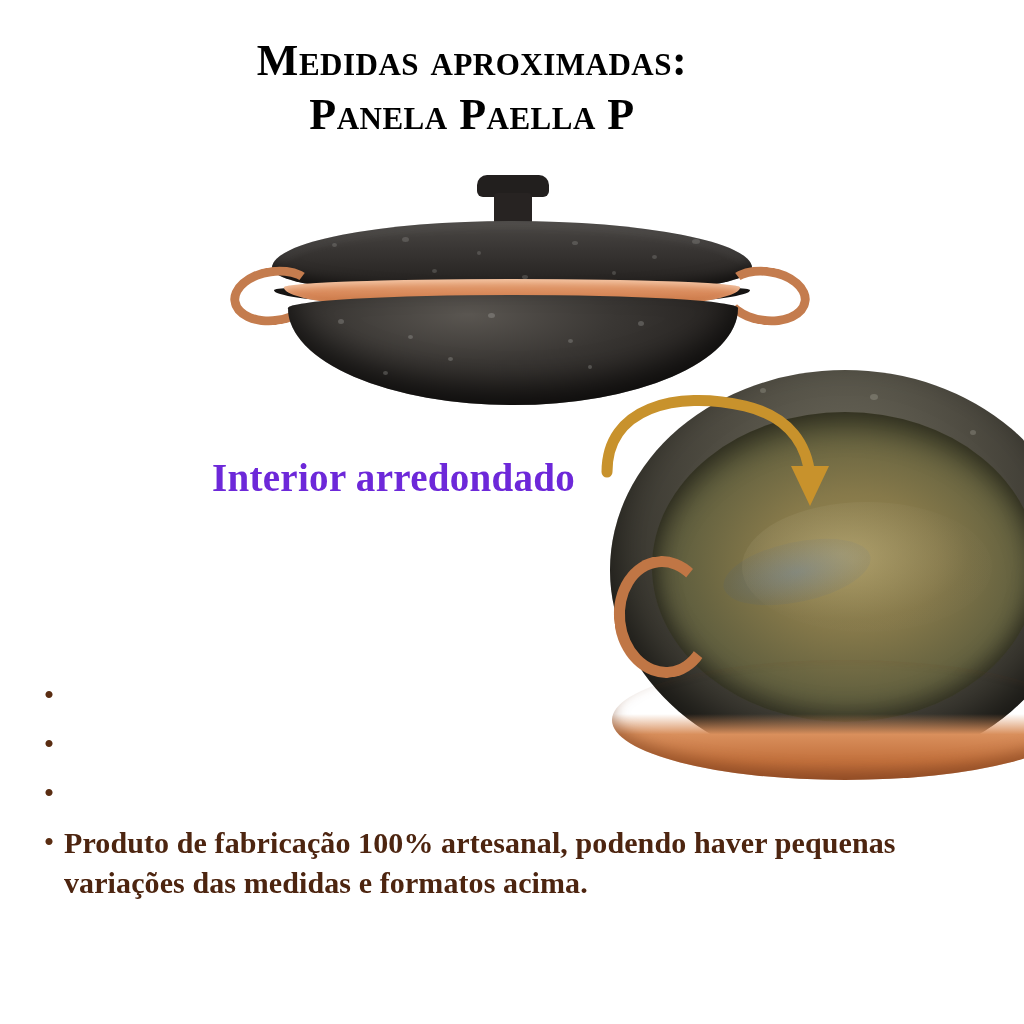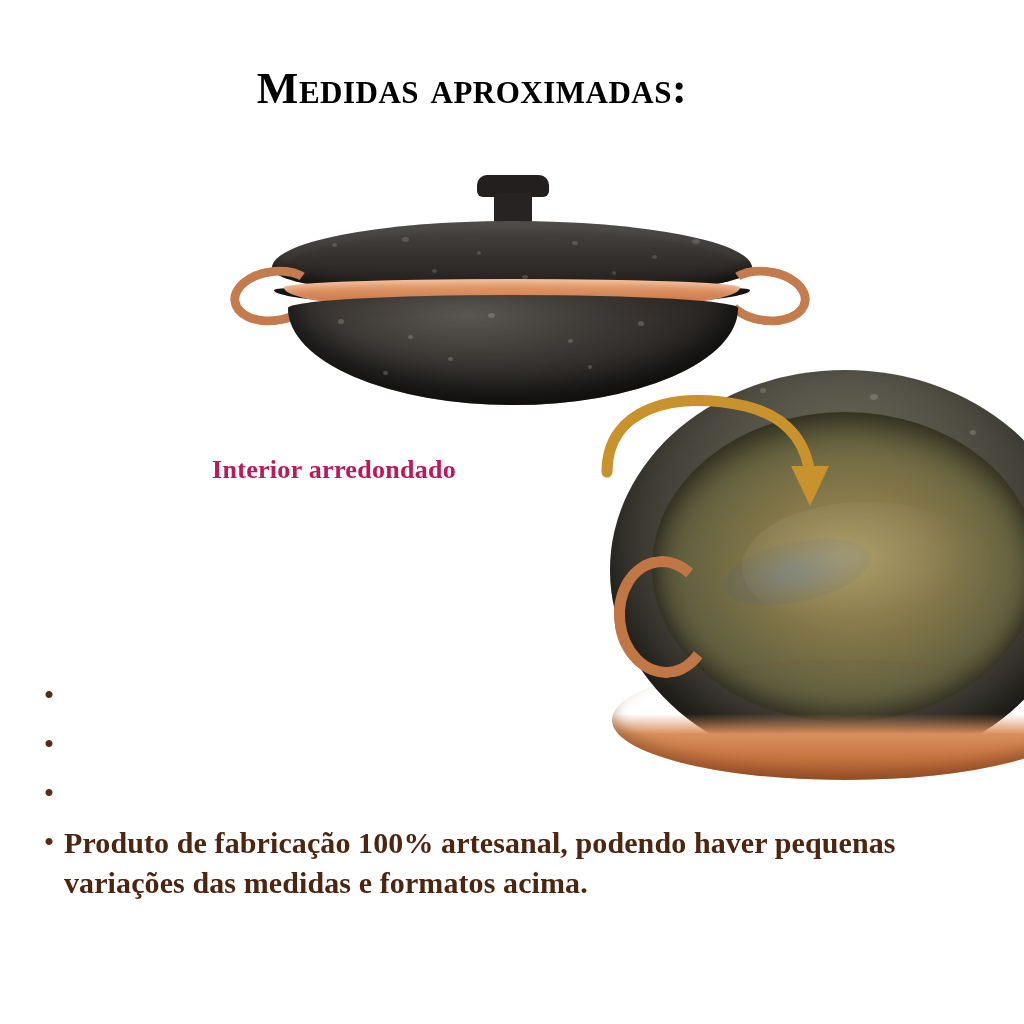--- a/index.html
+++ b/index.html
@@ -21,21 +21,20 @@
   }
 
   
   .title-block {
     position: absolute;
     top: 34px;
     left: 0;
     width: 944px;
     text-align: center;
     color: #000000;
-    margin-top: 28px;
   }
   .title-line {
     font-family: "Liberation Serif", serif;
     font-weight: bold;
     font-size: 44px;
     line-height: 54px;
     letter-spacing: 0.5px;
     font-variant: small-caps;
     text-transform: none;
   }
@@ -213,22 +212,22 @@
     border-radius: 50%;
   }
 
   
   .annotation {
     position: absolute;
     left: 212px;
     top: 455px;
     font-family: "Liberation Serif", serif;
     font-weight: bold;
-    font-size: 26px;
-    color: #be185d;
+    font-size: 39px;
+    color: #6d28d9;
     letter-spacing: 0.3px;
   }
   .arrow-svg {
     position: absolute;
     left: 595px;
     top: 380px;
     width: 260px;
     height: 150px;
   }
 
@@ -261,20 +260,21 @@
     letter-spacing: 0.1px;
   }
 </style>
 </head>
 <body>
 
 <div class="page">
 
   <div class="title-block">
     <div class="title-line">Medidas aproximadas:</div>
+    <div class="title-line">Panela Paella P</div>
   </div>
 
   <div class="pan-top">
     <div class="pt-knob"></div>
     <div class="pt-knob-stem"></div>
     <div class="pt-lid">
       <div class="pt-lid-speck" style="left:60px;top:22px;width:5px;height:4px;"></div>
       <div class="pt-lid-speck" style="left:130px;top:16px;width:7px;height:5px;"></div>
       <div class="pt-lid-speck" style="left:205px;top:30px;width:4px;height:4px;"></div>
       <div class="pt-lid-speck" style="left:300px;top:20px;width:6px;height:4px;"></div>

